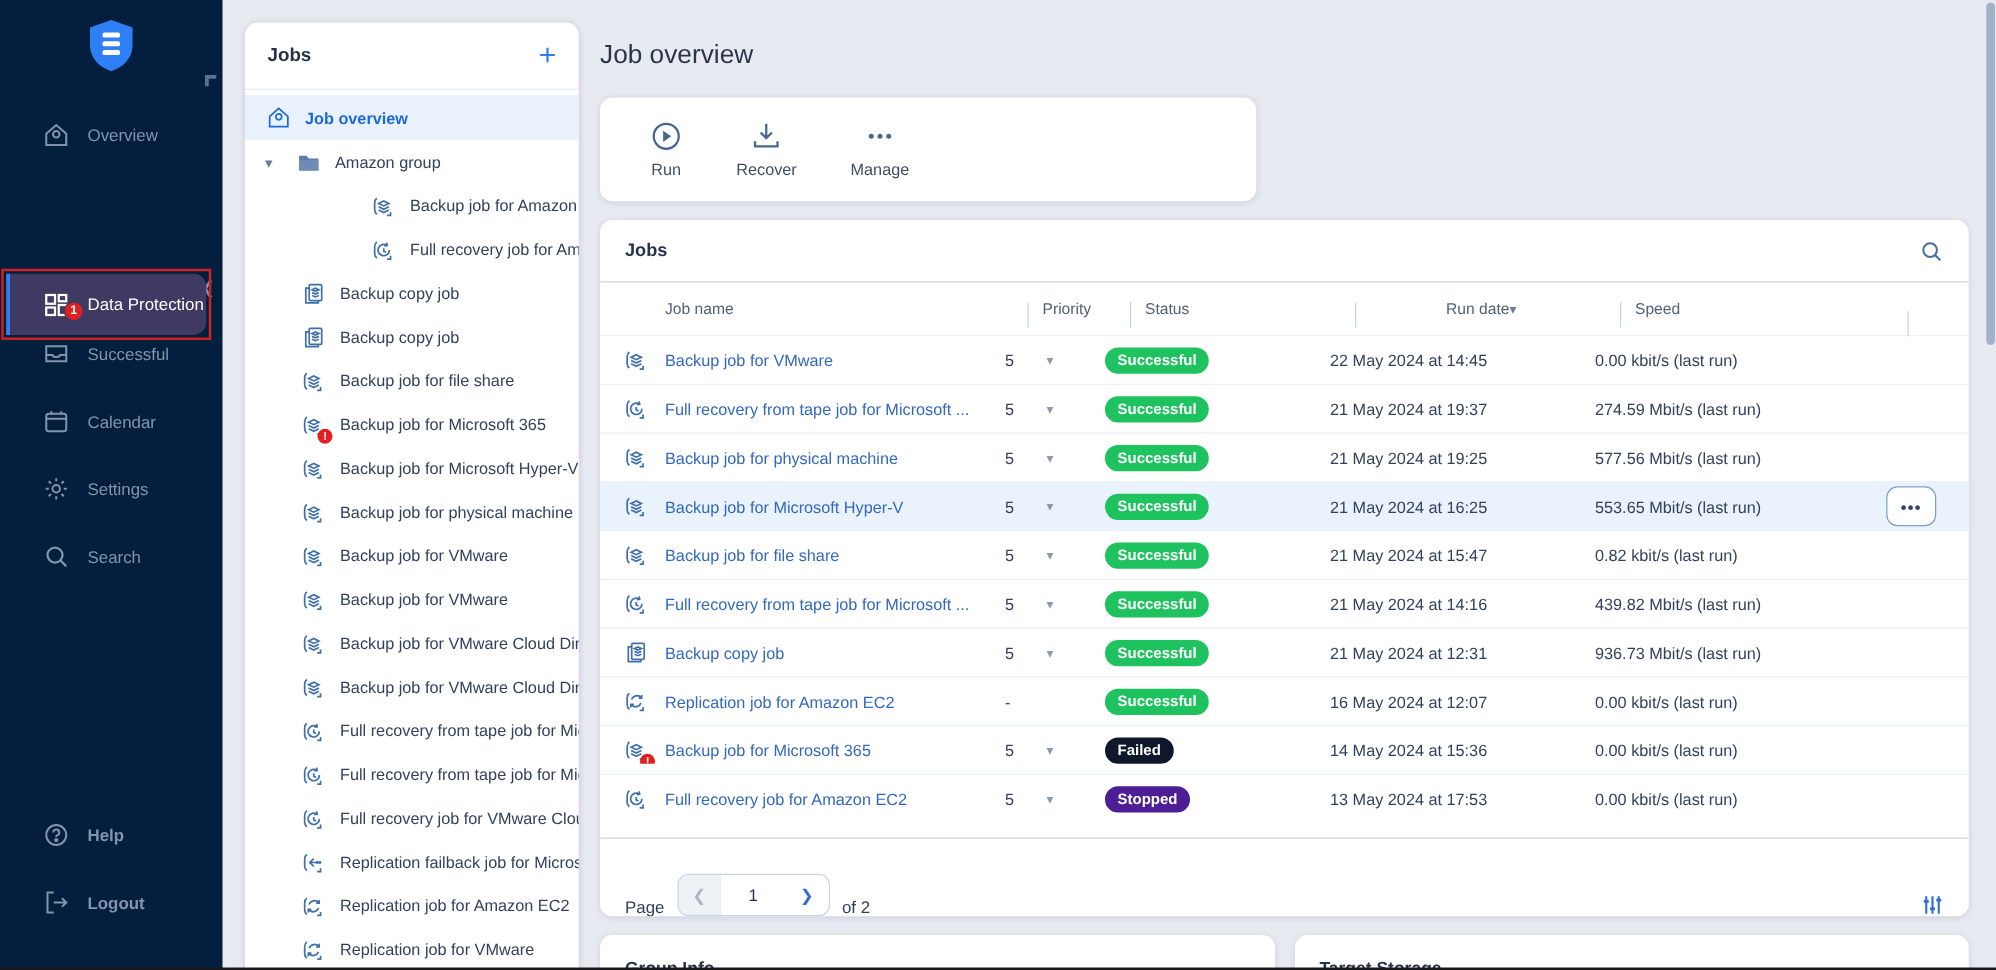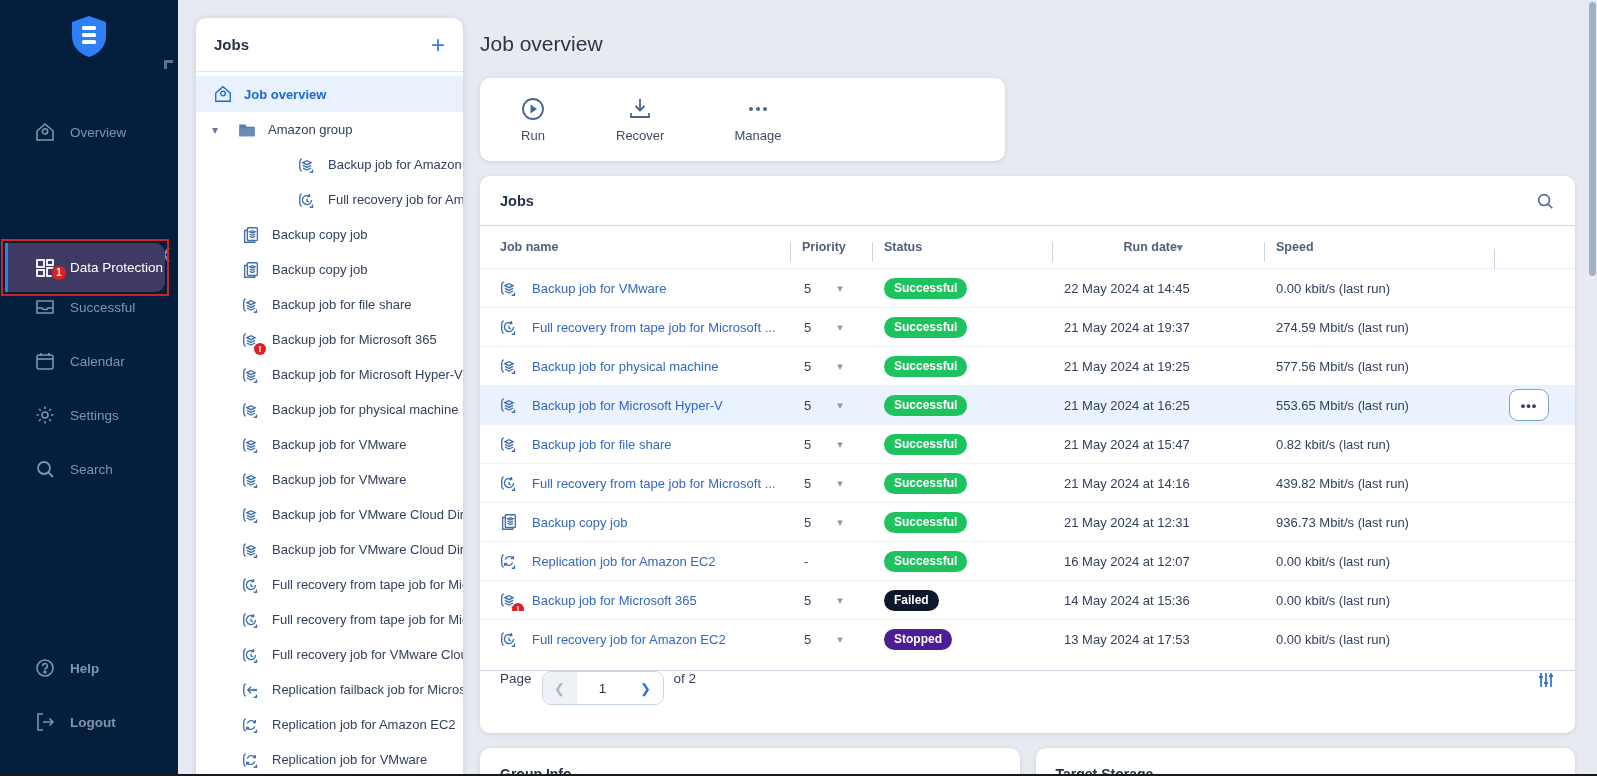--- a/index.html
+++ b/index.html
@@ -5,21 +5,21 @@
   * { margin:0; padding:0; box-sizing:border-box; }
   html,body { width:1597px; height:776px; overflow:hidden;
     font-family:"Liberation Sans", sans-serif; background:#e8eaf1; position:relative; }
 
   
   .sidebar { position:absolute; left:0; top:0; width:178px; height:776px;
     background:#041f3e; color:#8294ad; z-index:5; }
   .logo-wrap { display:flex; justify-content:center; padding-top:14px; height:64px; }
   .collapse-handle { position:absolute; left:164px; top:60px; width:9px; height:9px;
     border-top:3px solid #5b7191; border-left:3px solid #5b7191; }
-  .nav { position:absolute; left:0; top:100px; width:148px; }
+  .nav { position:absolute; left:0; top:76px; width:148px; }
   .nav-item { display:flex; align-items:center; height:44px; margin:10px 0;
     padding-left:34px; gap:14px; font-size:13.5px; color:#8294ad; cursor:pointer; position:relative; }
   .nav-item svg { flex:0 0 auto; }
   .active-box { position:absolute; left:1px; top:139px; width:168px; height:57px;
     border:2px solid #cf2121; display:flex; align-items:center; z-index:2; }
   .active-pill { position:absolute; inset:2px 2px 2px 2px; background:#3e3a63;
     border-radius:0 10px 10px 0; }
   .active-bar { position:absolute; left:2px; top:2px; bottom:2px; width:3px; background:#2f80ed; }
   .active-content { position:relative; display:flex; align-items:center; gap:14px;
     padding-left:31px; color:#ffffff; font-size:13.5px; width:100%; }
@@ -50,33 +50,33 @@
   .err-dot { position:absolute; right:-4px; bottom:-4px; width:12px; height:12px;
     background:#e02020; border-radius:50%; color:#fff; font-size:9px; font-weight:bold;
     display:flex; align-items:center; justify-content:center; }
 
   
   .main { position:absolute; left:480px; top:0; width:1095px; height:776px; }
   .page-title { font-size:21px; color:#2a3648; font-weight:500; padding-top:32px; }
 
   .toolbar-card { position:absolute; left:0; top:78px; width:525px; height:83px;
     background:#fff; border-radius:10px; box-shadow:0 1px 5px rgba(40,60,100,.14);
-    display:flex; align-items:center; gap:70px; padding:0 40px; }
+    display:flex; align-items:center; gap:43px; padding:0 40px; }
   .tool-btn { display:flex; flex-direction:column; align-items:center; gap:6px;
     font-size:13px; color:#3f4e63; cursor:pointer; }
 
   .jobs-card { position:absolute; left:0; top:176px; width:1095px; height:557px;
     background:#fff; border-radius:10px; box-shadow:0 1px 5px rgba(40,60,100,.14); overflow:hidden; }
   .jobs-card-head { display:flex; align-items:center; justify-content:space-between;
     height:50px; padding:0 20px; border-bottom:1px solid #ccd6e3; }
   .jobs-card-title { font-size:14.5px; font-weight:bold; color:#25334a; }
 
   .tbl-header, .tbl-row { display:grid;
     grid-template-columns:292px 82px 180px 212px 230px 1fr; align-items:center; padding:0 18px; }
-  .tbl-header { height:42px; color:#51617a; font-size:12.5px; font-weight:bold; }
+  .tbl-header { height:42px; color:#51617a; font-size:12.5px; font-weight:normal;margin-left:32px; }
   .th { position:relative; padding-left:12px; }
   .th:first-child { padding-left:2px; }
   .th + .th::before { content:""; position:absolute; left:0; top:2px; height:20px;
     width:1px; background:#c9d4e2; }
   .th-inner { display:flex; align-items:center; justify-content:center; padding-right:22px; }
   .sort-chevron { color:#6b7c95; font-size:11px; }
   .tbl-row { height:39px; border-top:1px solid #eef1f6; font-size:13px; color:#33415c; }
   .tbl-row.hl { background:#e9f2fd; }
   .cell-name { display:flex; align-items:center; gap:12px; color:#3468c0; overflow:hidden;
     white-space:nowrap; cursor:pointer; }
@@ -91,21 +91,21 @@
   .pill.failed  { background:#0f172a; }
   .pill.stopped { background:#4c1d95; }
   .cell-date { padding-left:12px; }
   .cell-speed { padding-left:12px; }
   .cell-actions { display:flex; justify-content:flex-end; padding-right:8px; }
   .more-btn { width:40px; height:32px; border:1px solid #7fa3d0; border-radius:9px;
     background:#fff; color:#33415c; font-weight:bold; letter-spacing:1px; cursor:pointer;
     display:flex; align-items:center; justify-content:center; font-size:13px; }
 
   .pager { position:absolute; left:0; bottom:0; width:100%; height:63px;
-    border-top:1px solid #ccd6e3; display:flex; align-items:flex-start; padding:0 20px; gap:10px;
+    border-top:1px solid #ccd6e3; display:flex; align-items:flex-end; padding:0 20px; gap:10px;
     font-size:13.5px; color:#33415c; background:#fff; }
   .pager-box { display:flex; align-items:stretch; border:1px solid #c9d4e2; border-radius:9px;
     overflow:hidden; height:34px; }
   .pg-prev { width:34px; display:flex; align-items:center; justify-content:center;
     background:#eef1f6; color:#aab6c6; cursor:default; font-size:13px; }
   .pg-num { width:52px; display:flex; align-items:center; justify-content:center;
     background:#fff; color:#25334a; }
   .pg-next { width:34px; display:flex; align-items:center; justify-content:center;
     background:#fff; color:#2f6fd3; cursor:pointer; font-size:13px; }
   .pager-spacer { flex:1; }

